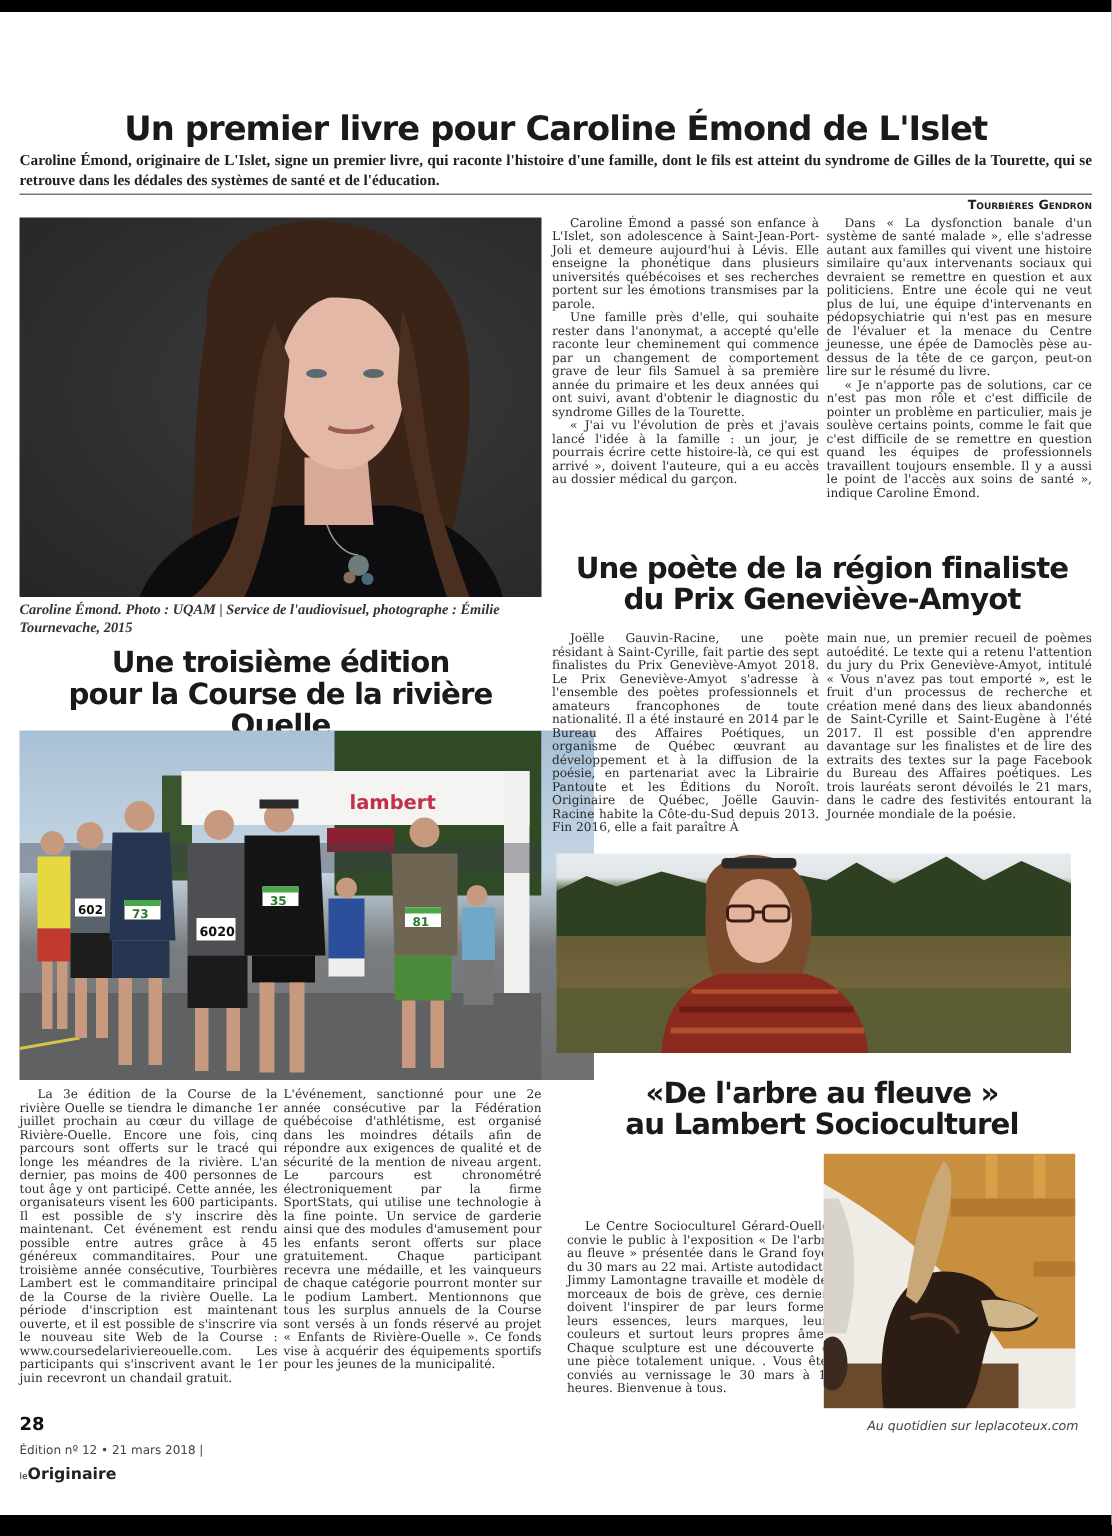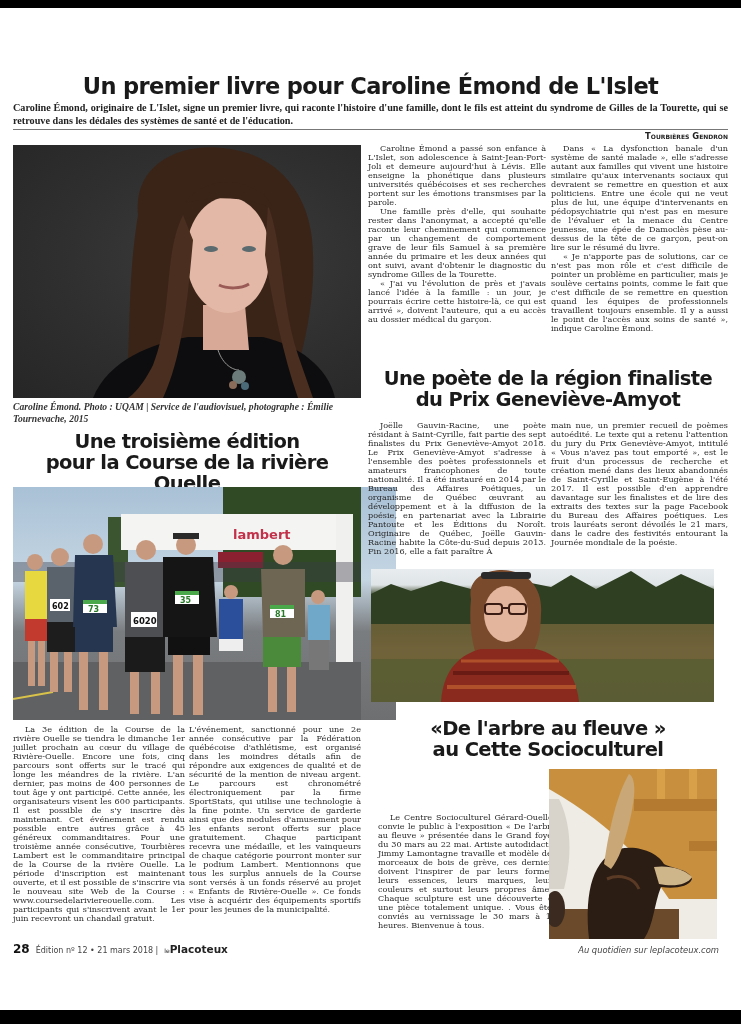--- a/index.html
+++ b/index.html
@@ -187,21 +187,21 @@
 
       <path d="M70,133 C72,100 90,85 110,80 L165,80 C190,86 205,105 208,133 Z" fill="#8a2a1e"></path>
       <path d="M76,118 L205,118" stroke="#b0502a" stroke-width="4"></path>
       <path d="M82,104 L198,104" stroke="#6a1c14" stroke-width="4"></path>
       <path d="M90,92 L188,92" stroke="#b0502a" stroke-width="3"></path>
     </svg>
   </div>
 
   <div class="abs headline" style="left:368px;top:710px;width:360px;font-size:19.5px;">
     <div>«De l'arbre au fleuve  »</div>
-    <div>au Cette Socioculturel</div>
+    <div>au Lambert Socioculturel</div>
   </div>
   <div class="abs body-text" style="left:378px;top:765px;width:178px;margin-top:40px;">
     <p>Le Centre Socioculturel Gérard-Ouellet convie le public à l'exposition « De l'arbre au fleuve » présentée dans le Grand foyer du 30 mars au 22 mai.  Artiste autodidacte, Jimmy Lamontagne travaille et modèle des morceaux de bois de grève, ces derniers doivent l'inspirer de par leurs formes, leurs essences, leurs marques, leurs couleurs et surtout leurs propres âmes. Chaque sculpture est une découverte et une pièce totalement unique.  . Vous êtes conviés au vernissage le 30 mars à 17 heures.  Bienvenue à tous.</p>
   </div>
 
   <div class="photo" style="left:549px;top:761px;width:168px;height:170px;background:#efece5;" title="Sculpture en bois de grève">
     <svg width="168" height="170" viewBox="0 0 168 170">
 
       <path d="M0,0 L168,0 L168,130 L120,130 C100,100 70,60 0,20 Z" fill="#c8903e"></path>
       <rect x="108" y="0" width="8" height="30" fill="#d9a04a"></rect>
@@ -215,20 +215,20 @@
 
       <path d="M40,170 C35,120 45,90 70,80 C90,75 110,85 115,95 C125,100 140,100 143,110 C140,118 125,120 112,118 C105,135 105,155 95,170 Z" fill="#2b1c14"></path>
       <path d="M55,95 C60,60 68,25 80,5 C88,10 86,30 80,55 C75,75 70,90 62,100 Z" fill="#c9a777"></path>
       <path d="M105,98 C120,96 135,100 143,108 C138,116 125,118 110,115 Z" fill="#cfb58a"></path>
       <path d="M58,110 C70,105 85,108 90,120" stroke="#5a3a24" stroke-width="3" fill="none"></path>
 
       <ellipse cx="6" cy="140" rx="10" ry="18" fill="#3a2a20"></ellipse>
     </svg>
   </div>
 
-  <div class="abs footer" style="left:13px;top:934px;display:flex;align-items:baseline;gap:6px;">
+  <div class="abs footer" style="left:13px;top:934px;display:flex;align-items:baseline;gap:6px;flex-direction:column;">
     <span style="font-weight:bold;font-size:12px;color:#111;">28</span>
     <span>Édition nº 12 • 21 mars 2018 |</span>
-    <span style="font-size:10.5px;color:#222;font-weight:bold;"><span style="font-size:6px;font-weight:normal;">le</span><span>Placoteux</span></span>
+    <span style="font-size:10.5px;color:#222;font-weight:bold;"><span style="font-size:6px;font-weight:normal;">le</span><span>Originaire</span></span>
   </div>
   <div class="abs footer" style="right:22px;top:937px;font-style:italic;font-size:8.4px;text-align:right;">Au quotidien sur leplacoteux.com</div>
 
 </div>
 
 </body></html>

